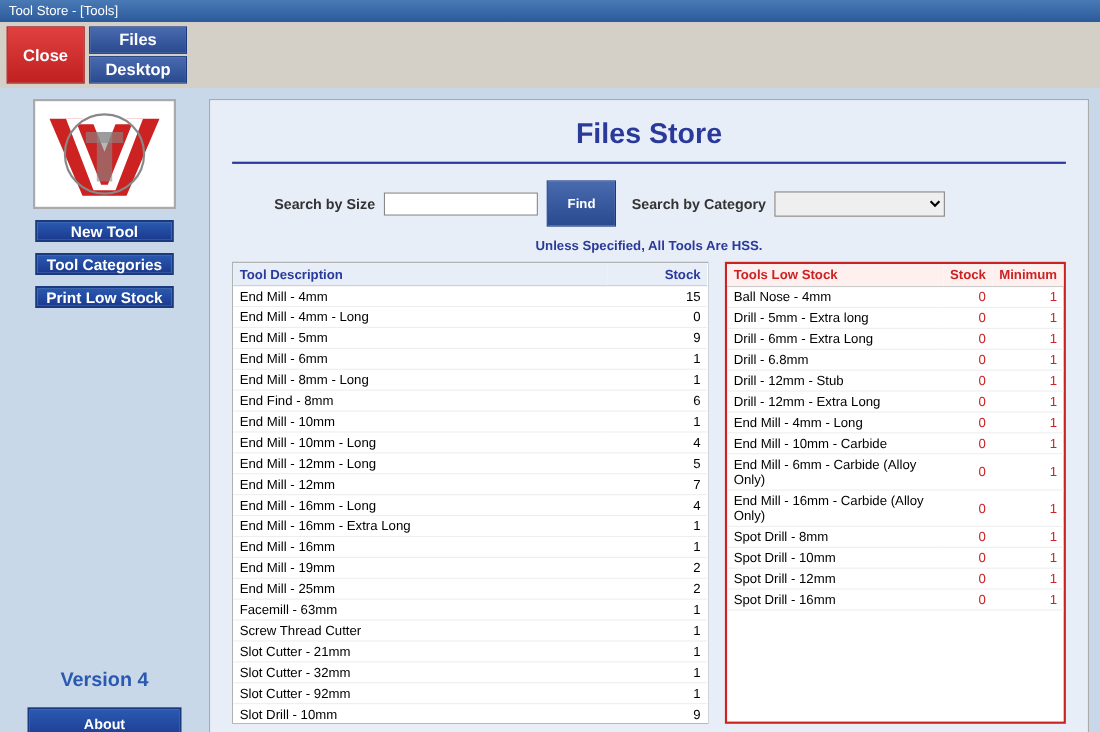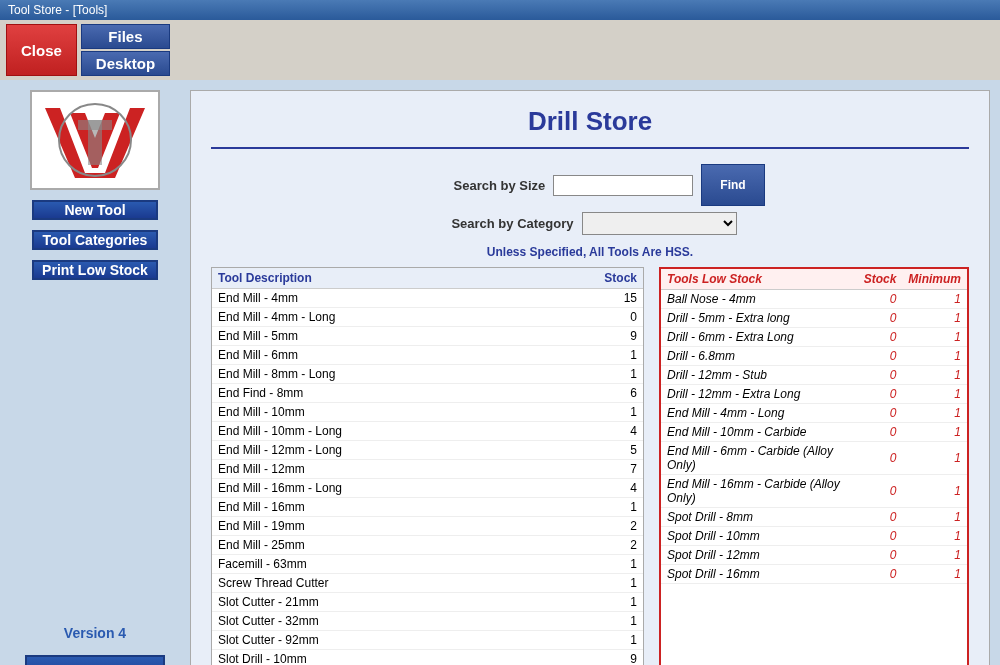--- a/index.html
+++ b/index.html
@@ -75,21 +75,21 @@
       padding: 0 5px;
       cursor: pointer;
       font-size: 14px;
       font-weight: bold;
       text-align: center;
     }
     .sidebar-spacer { flex: 1; }
     .version-text {
       color: #2a5ab0;
       font-weight: bold;
-      font-size: 14px;
+      font-size: 18px;
       margin-bottom: 4px;
     }
     .content-area {
       flex: 1;
       background: #e8eef8;
       border: 1px solid #aaa;
       padding: 15px 20px;
     }
     .page-title {
       text-align: center;
@@ -98,21 +98,21 @@
       font-weight: bold;
       margin-bottom: 10px;
     }
     .title-divider {
       border: none;
       border-top: 2px solid #2a3a9a;
       margin-bottom: 15px;
     }
     .search-area {
       display: flex;
-      flex-direction: column;
+      flex-direction: row;
       align-items: center;
       gap: 6px;
       margin-bottom: 10px;
     }
     .search-row {
       display: flex;
       align-items: center;
       gap: 8px;
     }
     .search-label {
@@ -185,21 +185,20 @@
       width: 310px;
       border: 2px solid #cc2222;
       background: white;
       max-height: 420px;
       overflow-y: auto;
     }
     .low-stock-table {
       width: 100%;
       border-collapse: collapse;
       font-size: 12px;
-      font-style: italic;
     }
     .low-stock-table th {
       color: #cc2222;
       font-weight: bold;
       padding: 3px 6px;
       text-align: left;
       border-bottom: 1px solid #ccc;
       background: #fff0f0;
       position: sticky;
       top: 0;
@@ -264,21 +263,21 @@
     <button class="sidebar-btn">Print Low Stock</button>
 
     <div class="sidebar-spacer"></div>
 
     <div class="version-text">Version 4</div>
     <button class="about-btn">About</button>
   </div>
 
   <div class="content-area">
 
-    <div class="page-title">Drill Store</div>
+    <div class="page-title">Files Store</div>
     <hr class="title-divider">
 
     <div class="search-area">
       <div class="search-row">
         <span class="search-label">Search by Size</span>
         <input class="search-input" type="text" style="">
         <button class="find-btn">Find</button>
       </div>
       <div class="search-row">
         <span class="search-label">Search by Category</span>
@@ -339,20 +338,24 @@
               </tr>
               <tr>
                 <td>End Mill - 12mm</td>
                 <td class="right">7</td>
               </tr>
               <tr>
                 <td>End Mill - 16mm - Long</td>
                 <td class="right">4</td>
               </tr>
               <tr>
+                <td>End Mill - 16mm - Extra Long</td>
+                <td class="right">1</td>
+              </tr>
+              <tr>
                 <td>End Mill - 16mm</td>
                 <td class="right">1</td>
               </tr>
               <tr>
                 <td>End Mill - 19mm</td>
                 <td class="right">2</td>
               </tr>
               <tr>
                 <td>End Mill - 25mm</td>
                 <td class="right">2</td>

